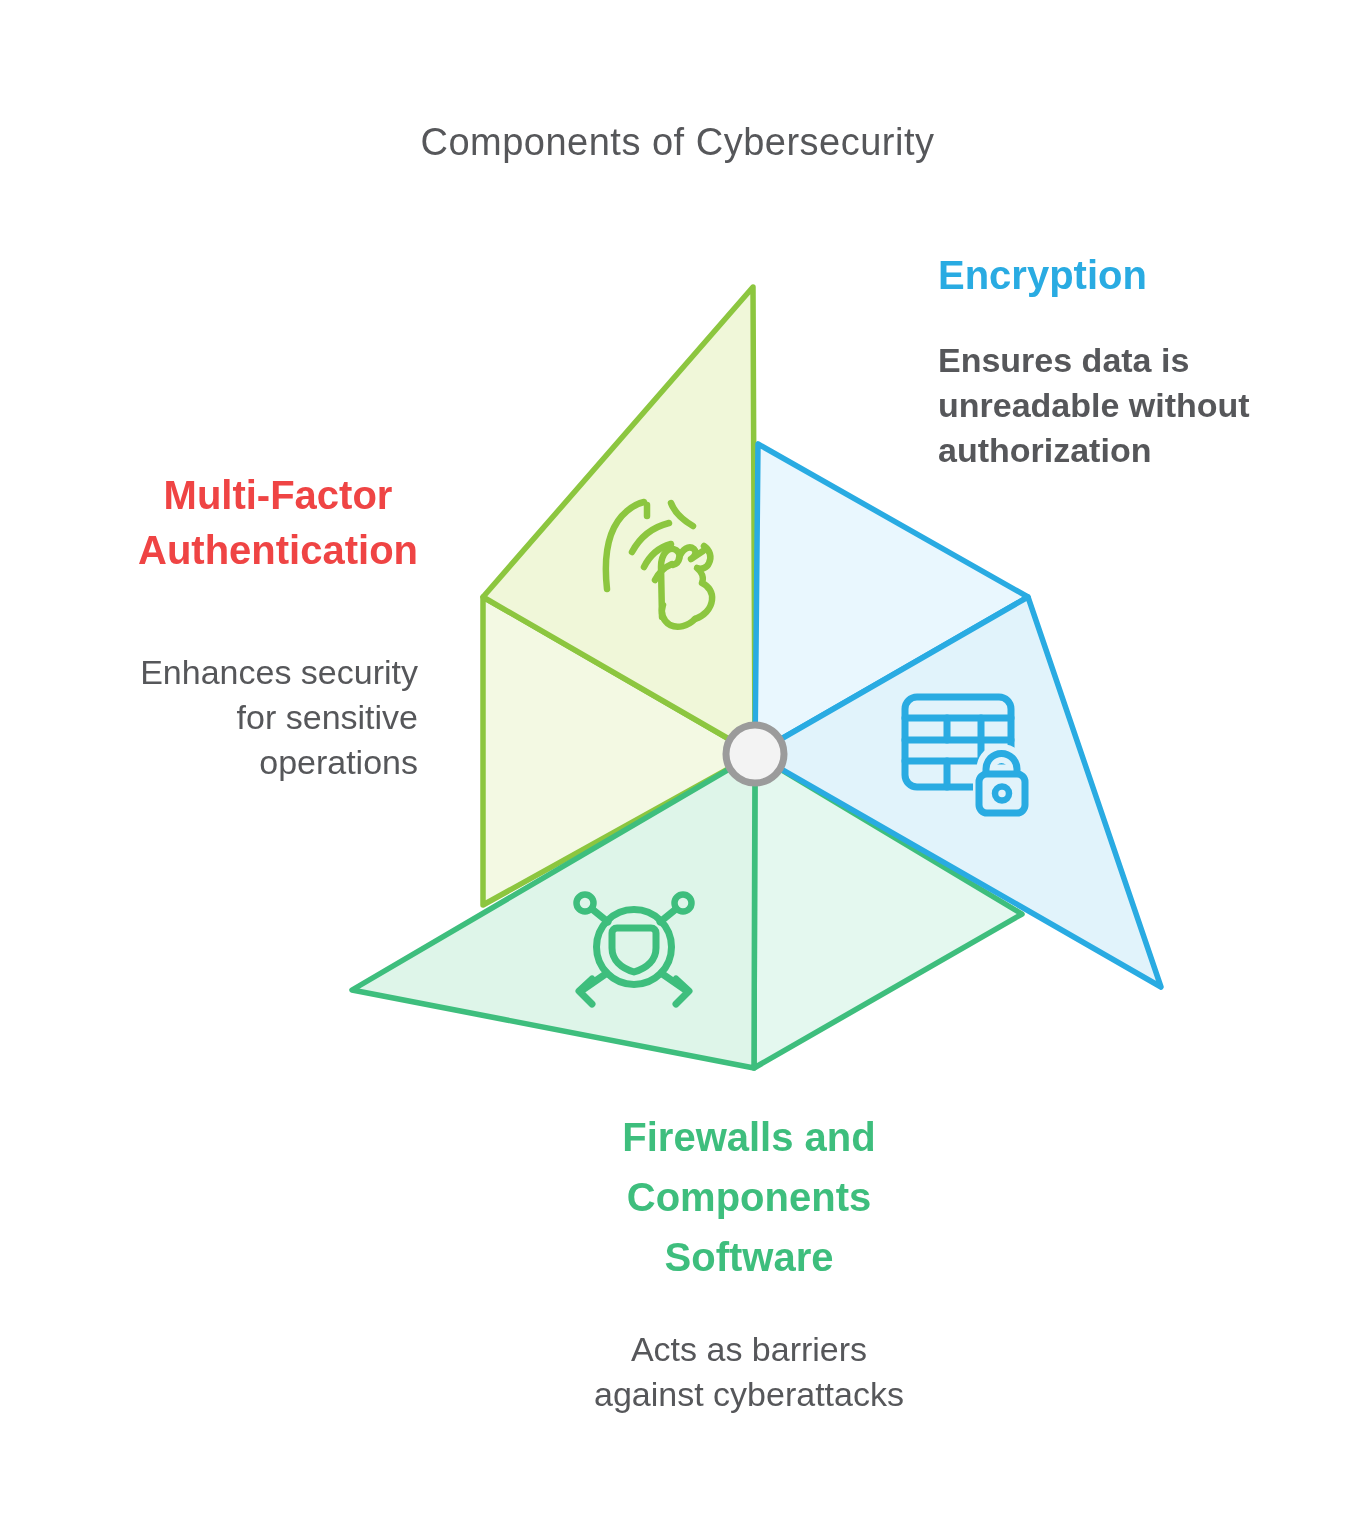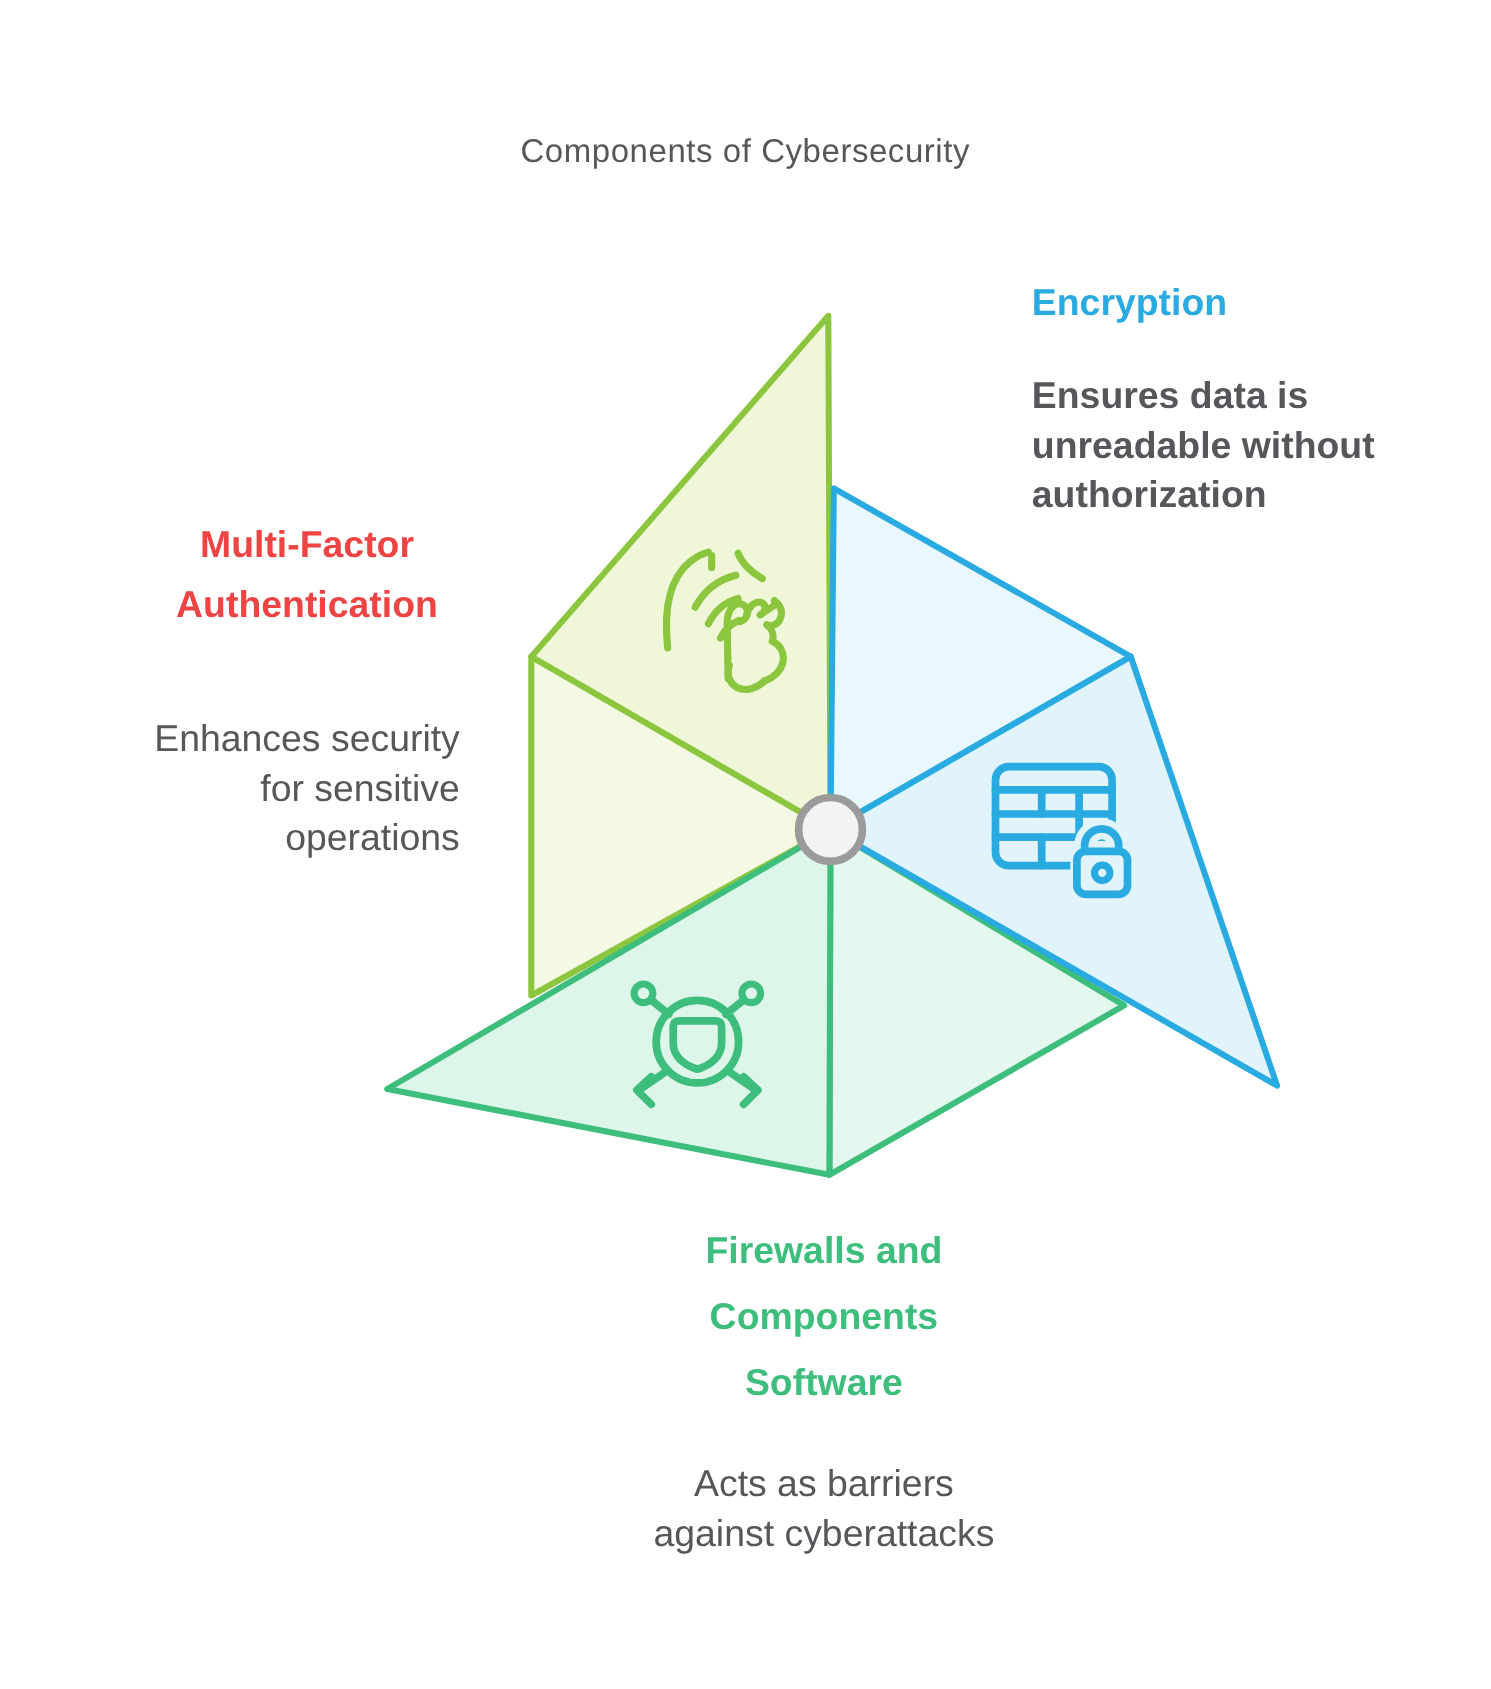--- a/index.html
+++ b/index.html
@@ -14,33 +14,33 @@
     height: 1535px;
     background: #ffffff;
     overflow: hidden;
   }
   .page-title {
     position: absolute;
     top: 121px;
     left: 0;
     width: 100%;
     text-align: center;
-    font-size: 30px;
+    font-size: 38px;
     font-weight: 400;
     letter-spacing: 0.5px;
     color: #56575A;
   }
   svg.pinwheel {
     position: absolute;
     left: 0;
     top: 0;
   }
   .section { position: absolute; }
   .heading {
-    font-size: 34px;
+    font-size: 40px;
     font-weight: 700;
     line-height: 55px;
     white-space: pre-line;
   }
   .desc {
     font-size: 34px;
     font-weight: 400;
     line-height: 45px;
     color: #56575A;
     white-space: pre-line;

